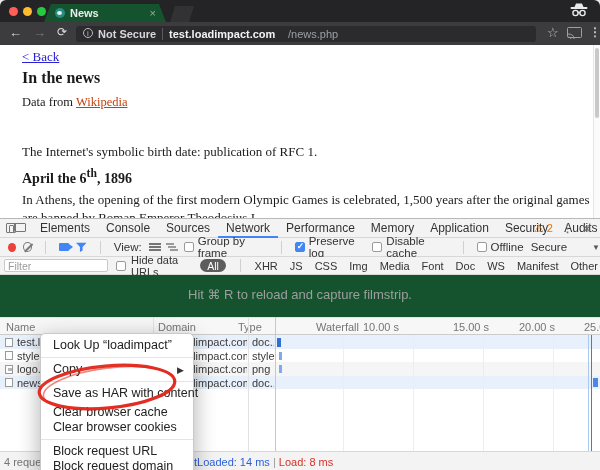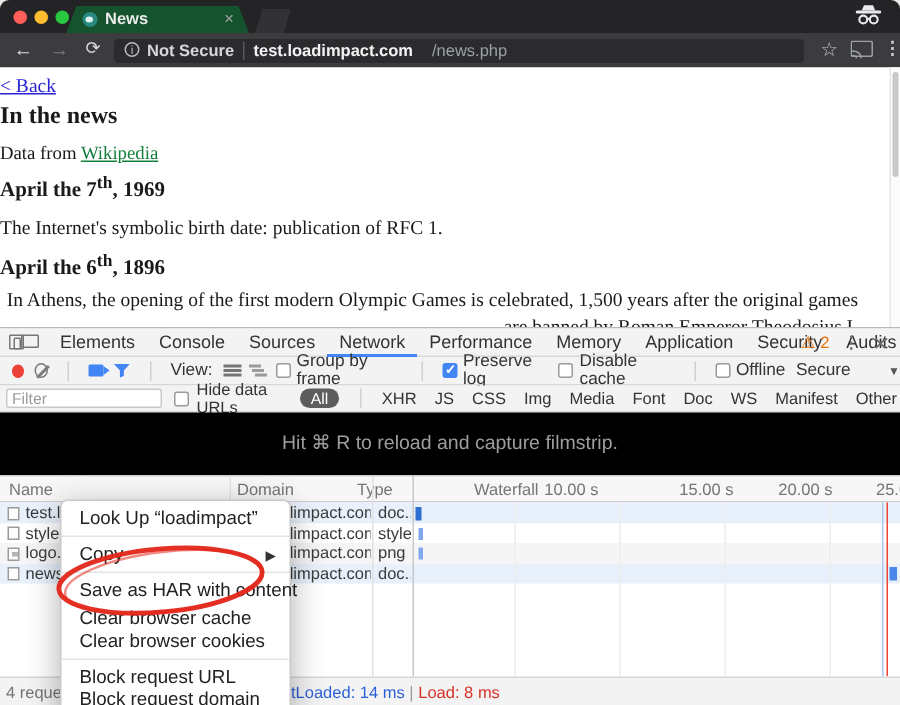--- a/index.html
+++ b/index.html
@@ -39,25 +39,25 @@
   .omni-sep{position:absolute;left:86px;top:2px;width:1px;height:12px;background:#5b5b5e;}
   .host{position:absolute;left:93px;top:2px;font-size:11px;color:#f2f3f4;font-weight:bold;}
   .path{position:absolute;left:212px;top:2px;font-size:11px;color:#9aa0a6;}
   .star-ic{position:absolute;left:547px;top:3px;font-size:13px;color:#bfc2c6;}
   .cast-ic{position:absolute;left:567px;top:5px;}
   .menu-dots{position:absolute;left:589px;top:3px;font-size:12px;color:#c9cccf;font-weight:bold;}
 
   
   .page{position:absolute;left:0;top:45px;width:600px;height:173px;background:#fff;
         font-family:"Liberation Serif",serif;color:#1a1a1a;}
-  .pg{position:absolute;left:0;text-align:right;}
+  .pg{position:absolute;left:22px;}
   .back-link{top:4px;font-size:13px;color:#2a23d3;text-decoration:underline;}
   .page-title{top:24px;font-size:16px;font-weight:bold;}
   .data-from{top:50px;font-size:12.5px;}
-  .wiki-link{color:#15803d;text-decoration:underline;}
+  .wiki-link{color:#c2410c;text-decoration:underline;}
   .h-date{font-size:14px;font-weight:bold;}
   .h1{top:70px;} .p1{top:99px;font-size:13px;}
   .h2{top:122px;} .p2{top:146px;font-size:13px;width:572px;line-height:1.35;}
   .pgscroll{position:absolute;right:0;top:0;width:7px;height:173px;background:#fbfbfb;border-left:1px solid #e6e6e6;}
   .pgthumb{position:absolute;right:1px;top:3px;width:4px;height:70px;background:#c9c9c9;border-radius:2px;}
 
   
   .devtools{position:absolute;left:0;top:218px;width:600px;height:252px;background:#fff;
             border-top:1px solid #b9b9b9;font-size:12px;color:#333;}
   .dt-row{position:absolute;left:0;width:600px;background:#f3f3f3;border-bottom:1px solid #d7d7d7;
@@ -97,21 +97,21 @@
   .dd-arrow{font-size:8px;color:#555;margin-left:18px;}
 
   .dt-filterbar{top:38px;height:18px;padding-left:4px;gap:8px;font-size:11px;}
   .filter-input{width:104px;height:13px;border:1px solid #c9c9c9;background:#fff;font-size:10.5px;
       font-family:"Liberation Sans",sans-serif;padding:0 3px;color:#333;border-radius:2px;}
   .filter-input::placeholder{color:#9b9b9b;}
   .pill-all{background:#5d5d5d;color:#fff;border-radius:8px;padding:0.5px 7px;font-size:10.5px;}
   .pill{color:#333;margin-right:2px;}
   .pillrow{display:flex;gap:10px;align-items:center;}
 
-  .dt-hint{position:absolute;left:0;top:56px;width:600px;height:42px;background:#000000;
+  .dt-hint{position:absolute;left:0;top:56px;width:600px;height:42px;background:#14532d;
       text-align:center;color:#9e9e9e;font-size:13px;padding-top:12px;}
 
   .nt-header{position:absolute;left:0;top:98px;width:600px;height:18px;background:#f7f7f7;
       border-top:1px solid #e4e4e4;border-bottom:1px solid #ccc;font-size:11px;color:#757575;}
   .nt-header span{position:absolute;top:2.5px;}
   .col-name{left:6px;} .col-domain{left:158px;} .col-type{left:238px;} .col-wf{left:280px;margin-left:36px;}
   .tlab{width:42px;text-align:right;}
   .t10{left:357px;} .t15{left:435px;margin-left:12px;} .t20{left:513px;} .t25{left:584px;width:30px;text-align:left;}
 
   .nt-body{position:absolute;left:0;top:116px;width:600px;height:116px;background:#fff;}
@@ -192,23 +192,20 @@
     </svg>
     <span class="menu-dots">⋮</span>
   </div>
 
   <div class="page">
     <a class="pg back-link">&lt; Back</a>
     <div class="pg page-title">In the news</div>
     <div class="pg data-from">
       <span>Data from </span><a class="wiki-link">Wikipedia</a>
     </div>
-    <div class="pg h-date h1">
-      <span>April the 7</span><sup>th</sup><span>, 1969</span>
-    </div>
     <div class="pg p1">The Internet's symbolic birth date: publication of RFC 1.</div>
     <div class="pg h-date h2">
       <span>April the 6</span><sup>th</sup><span>, 1896</span>
     </div>
     <div class="pg p2">In Athens, the opening of the first modern Olympic Games is celebrated, 1,500 years after the original games are banned by Roman Emperor Theodosius I.</div>
     <div class="pgscroll">
         <div class="pgthumb"></div>
       </div>
   </div>
 

